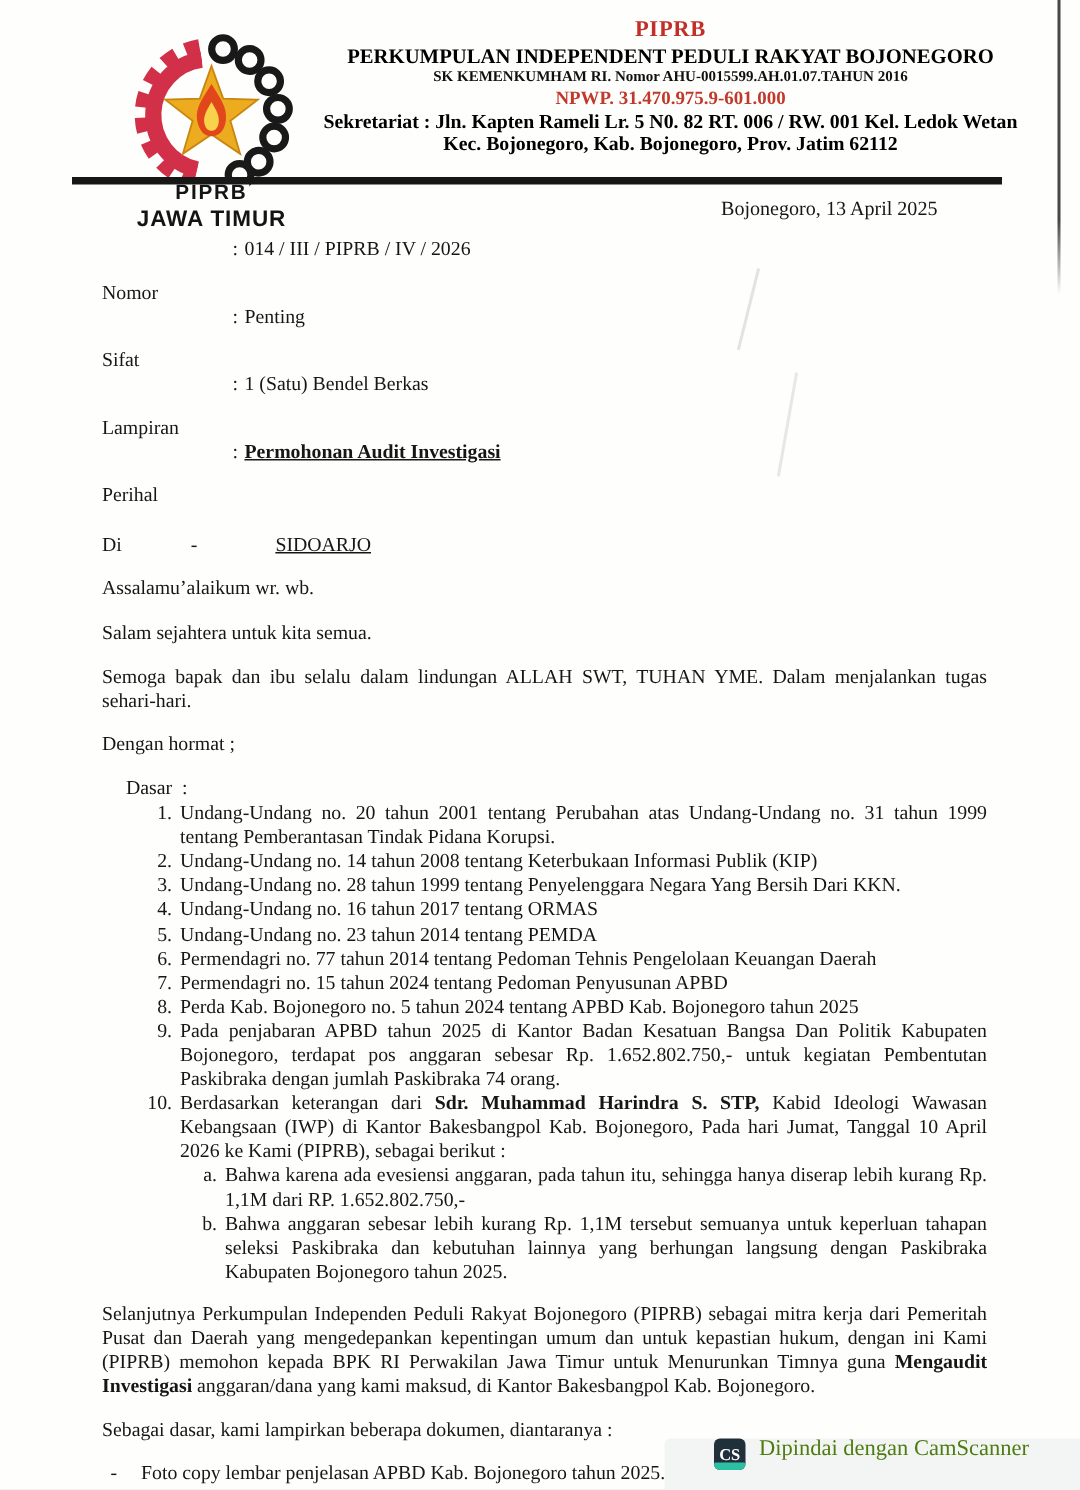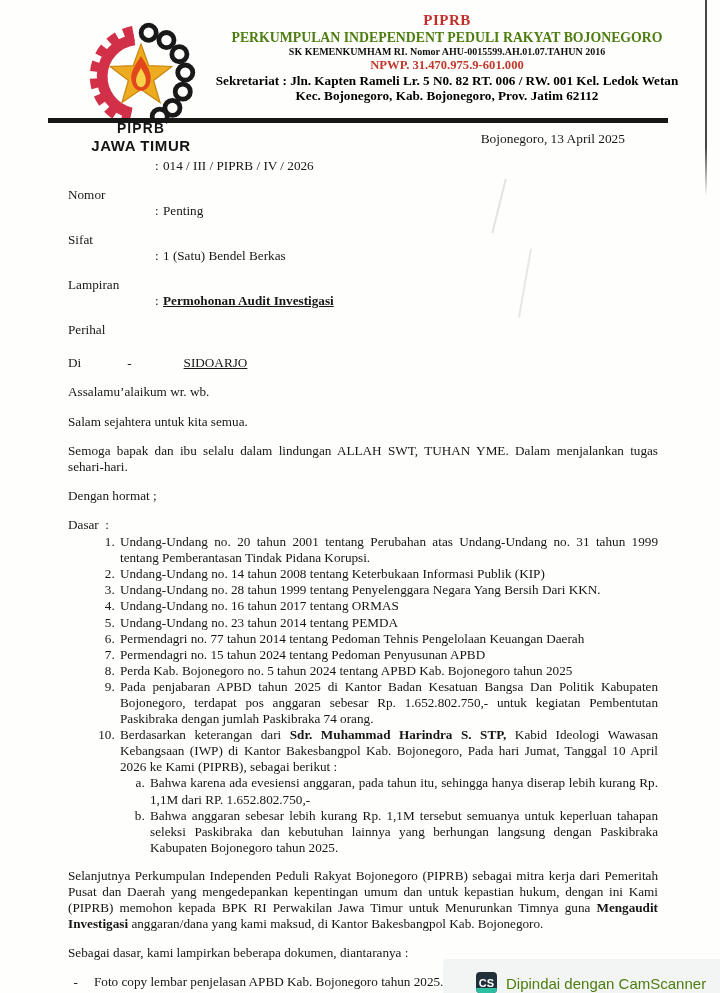--- a/index.html
+++ b/index.html
@@ -6,21 +6,21 @@
   .page{
     position:relative;width:720px;height:993px;margin:0 auto;
     background:#fefefd;overflow:hidden;
     font-family:"Liberation Serif","DejaVu Serif",serif;
     color:#161616;
   }
   
   .logo-wrap{position:absolute;top:20px;left:76px;width:130px;text-align:center;}
   .letterhead-text{position:absolute;top:12px;left:214px;width:466px;text-align:center;line-height:1.18;}
   .lh-org-short{color:#c22f28;font-weight:bold;font-size:15px;letter-spacing:.5px;}
-  .lh-org-name{color:#4d7c0f;font-weight:bold;font-size:13.8px;}
+  .lh-org-name{color:#000000;font-weight:bold;font-size:13.8px;}
   .lh-sk{color:#101010;font-weight:bold;font-size:10px;}
   .lh-npwp{color:#c0392b;font-weight:600;font-size:12.6px;}
   .lh-sec{color:#000000;font-weight:bold;font-size:13.2px;}
   .rule{position:absolute;top:118px;left:48px;width:620px;height:5px;background:#171717;}
   .scan-vline{position:absolute;top:0;right:13px;width:2px;height:196px;
     background:linear-gradient(#474747 75%,rgba(71,71,71,0));}
   .scan-scratch1{position:absolute;top:178px;left:498px;width:1.5px;height:56px;
     background:rgba(110,100,110,.18);transform:rotate(14deg);}
   .scan-scratch2{position:absolute;top:248px;left:524px;width:1.5px;height:70px;
     background:rgba(110,100,110,.15);transform:rotate(10deg);}
@@ -30,37 +30,37 @@
   .content p{margin:0 0 13px;}
   .meta-block{margin-bottom:17px;}
   .meta-row{display:flex;}
   .meta-label{width:87px;flex:none;margin-top:29px;}
   .meta-sep{width:8px;flex:none;}
   .subject{font-weight:bold;text-decoration:underline;}
   .recipient{margin-bottom:13px;}
   .di-dash{display:inline-block;margin-left:46px;}
   .di-city{display:inline-block;margin-left:52px;text-decoration:underline;}
   .just{text-align:justify;}
-  .dasar-label{margin-bottom:1px;}
+  .dasar-label{margin-bottom:1px;margin-left:16px;}
   ol.dasar-list{margin:0 0 12px;padding-left:50px;}
   ol.dasar-list>li{text-align:justify;padding-left:2px;}
   ol.sub-list{list-style:lower-alpha;margin:0;padding-left:28px;}
   ol.sub-list>li{text-align:justify;padding-left:2px;}
   .closing-para{margin:0 0 12px;}
   .attach-intro{margin:0 0 0;}
   .attach-row{display:flex;margin:0 0 14px;}
   .attach-dash{width:26px;flex:none;text-align:right;padding-right:16px;box-sizing:border-box;}
   .demikian{text-align:right;padding-right:15px;margin:0;}
   b,.bold{font-weight:bold;}
   
   .scanner-bar{
     position:absolute;right:0;bottom:0;width:277px;height:34px;
     background:#f3f4f4;border-top-left-radius:4px;
-    display:flex;align-items:flex-end;gap:9px;padding-left:33px;box-sizing:border-box;
-    font-family:Liberation Sans, sans-serif;
+    display:flex;align-items:flex-start;gap:9px;padding-left:33px;box-sizing:border-box;
+    font-family:Liberation Serif, serif;
   }
   .cs-badge{position:relative;width:21px;height:21px;background:#20303a;border-radius:4px;
     color:#fff;font-weight:bold;font-size:11px;display:flex;align-items:center;justify-content:center;flex:none;}
   .cs-strip{position:absolute;left:0;right:0;bottom:0;height:5px;background:#2cbfa2;
     border-radius:1px 1px 4px 4px;}
   .cs-label{position:relative;top:-1px;color:#4d7c0f;font-size:15px;}
 </style>
 </head>
 <body>
 

